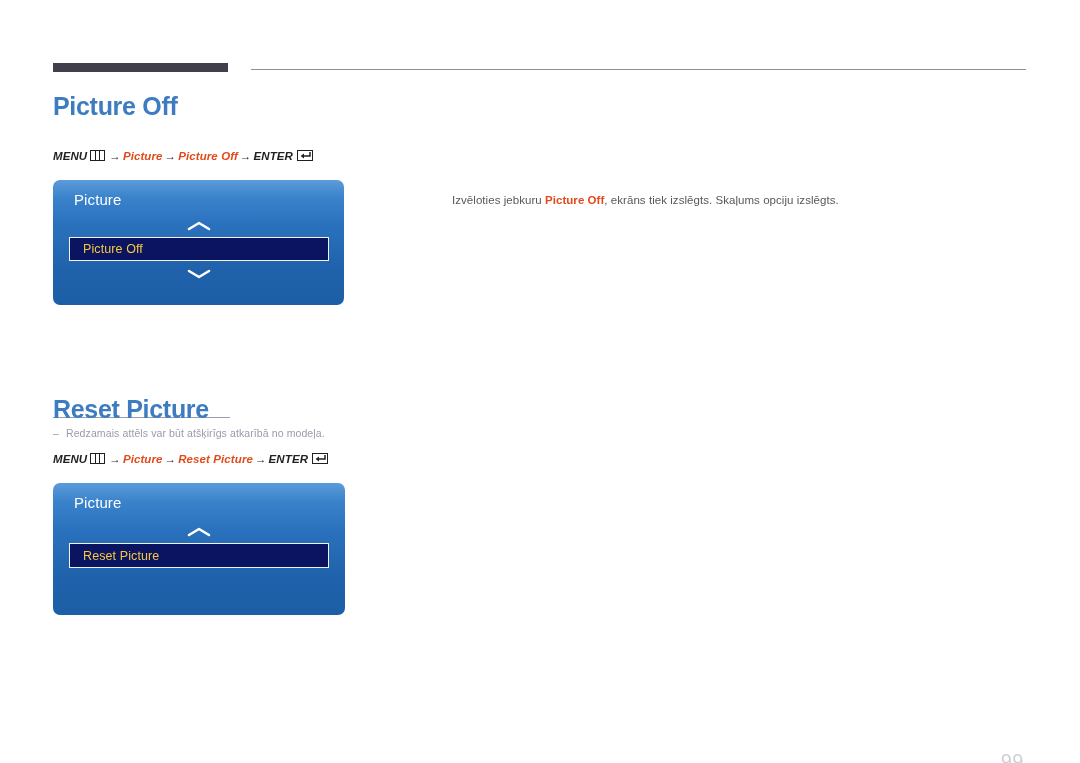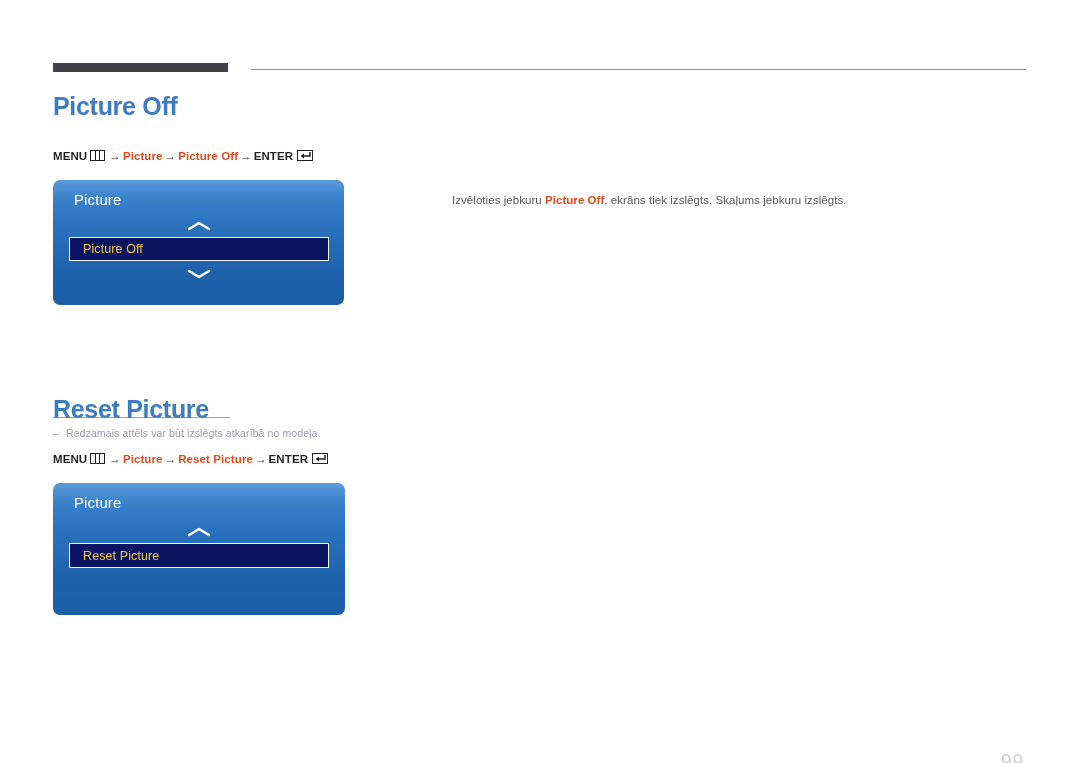--- a/index.html
+++ b/index.html
@@ -61,20 +61,21 @@
   
   .menu-path {
     position: absolute;
     left: 53px;
     top: 58px;
     font-size: 11.5px;
     font-weight: bold;
     color: #231f20;
     white-space: nowrap;
     letter-spacing: 0.1px;
+    font-style: italic;
   }
   .menu-path .hl { color: #e24a1a; }
   .menu-path .arrow { color: #231f20; font-weight: normal; padding: 0 2px; }
 
   .glyph-menu {
     display: inline-block;
     width: 15px;
     height: 11px;
     border: 1.4px solid #231f20;
     position: relative;
@@ -232,26 +233,26 @@
     </div>
     <div class="osd-item">Picture Off</div>
     <div class="chev chev-down">
       <svg width="26" height="12" viewBox="0 0 26 12">
           <path d="M3 3 L13 9 L23 3" stroke="#ffffff" stroke-width="2.6" fill="none" stroke-linecap="round" stroke-linejoin="round"></path>
         </svg>
     </div>
   </div>
 
   <div class="desc" id="desc-1">
-    <div><span>Izvēloties jebkuru </span><b>Picture Off</b><span>, ekrāns tiek izslēgts. Skaļums jebkuru izslēgts.</span></div>
+    <div><span>Izvēloties jebkuru </span><b>Picture Off</b><span>, ekrāns tiek izslēgts. Skaļums opciju izslēgts.</span></div>
   </div>
 
   <div class="footnote" id="footnote-1">
     <div class="fn-rule"></div>
-    <div class="fn-text"><span class="fn-dash">–</span><span>Redzamais attēls var būt izslēgts atkarībā no modeļa.</span></div>
+    <div class="fn-text"><span class="fn-dash">–</span><span>Redzamais attēls var būt atšķirīgs atkarībā no modeļa.</span></div>
   </div>
 
 </div>
 
 <div class="section" id="section-reset-picture">
 
   <div class="sec-heading">Reset Picture</div>
 
   <div class="menu-path">
     <span>MENU</span><span class="glyph-menu"></span><span class="arrow">→</span><span class="hl">Picture</span><span class="arrow">→</span><span class="hl">Reset Picture</span><span class="arrow">→</span><span>ENTER</span><span class="glyph-enter"><svg width="13" height="9" viewBox="0 0 13 9">

